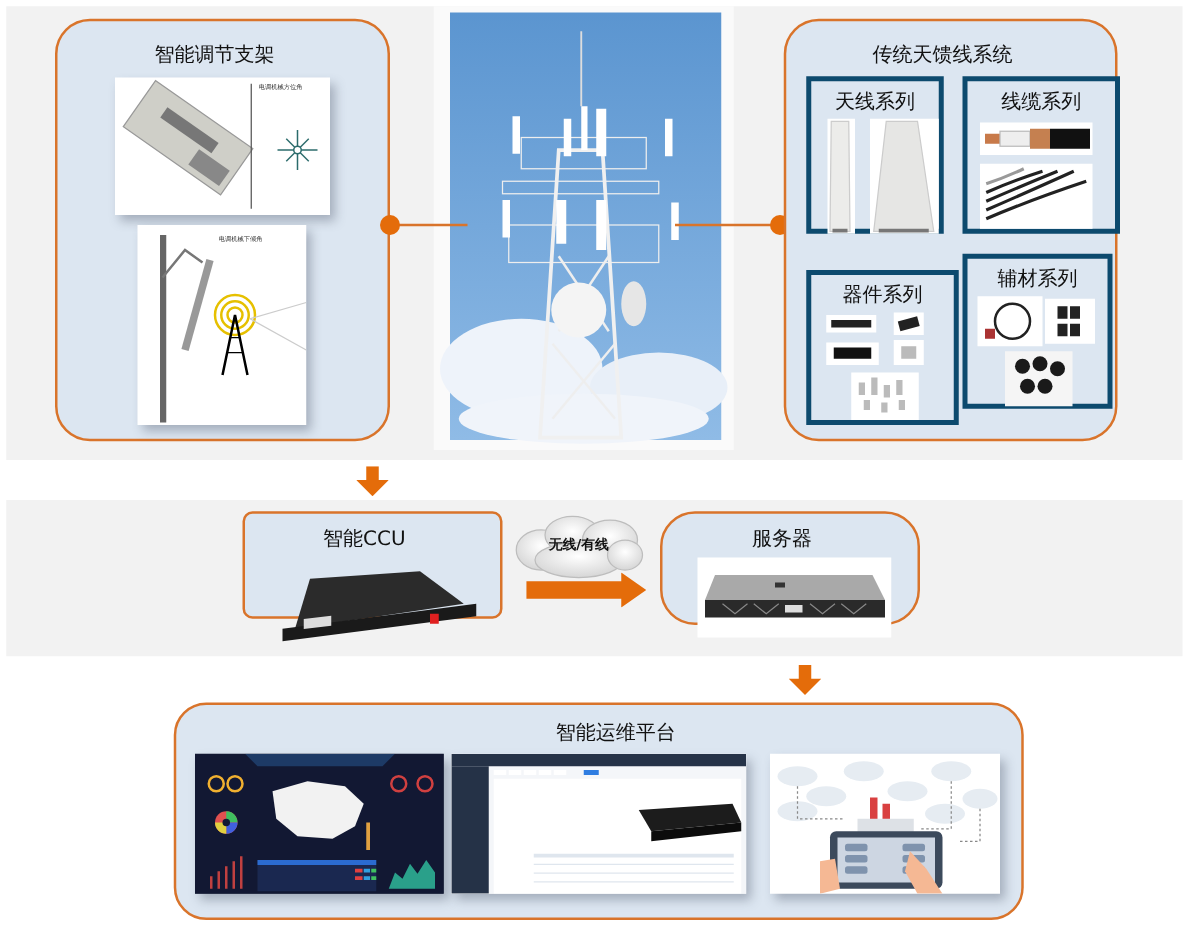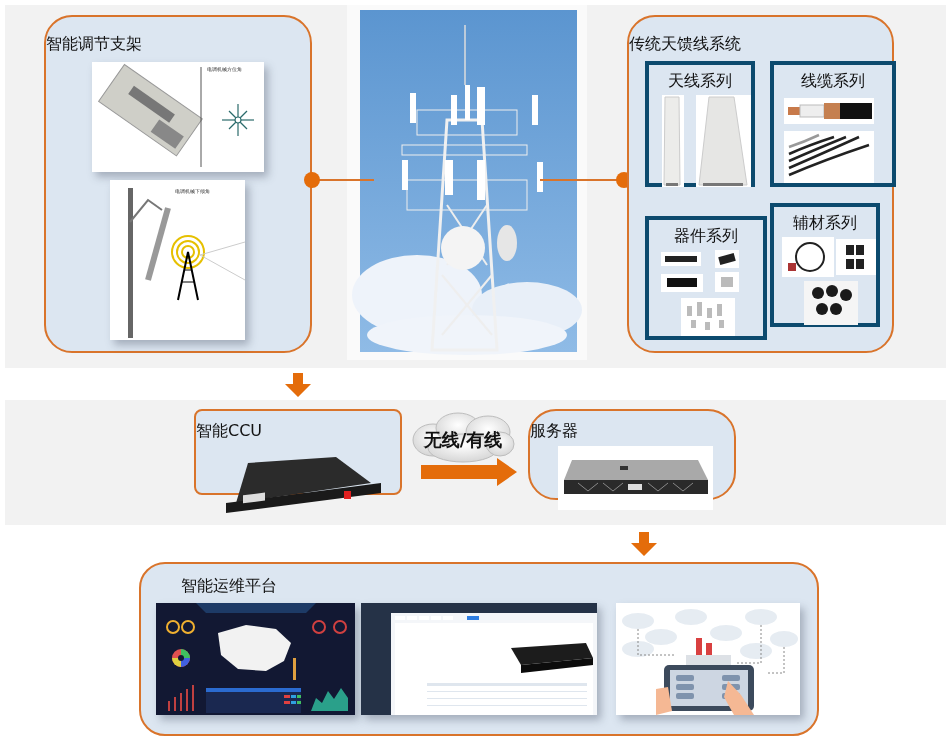--- a/index.html
+++ b/index.html
@@ -7,21 +7,21 @@
     width: 951px; height: 744px; position: relative; overflow: hidden;
     background: #ffffff;
     font-family: "DejaVu Sans", "Liberation Sans", sans-serif;
   }
   .band { position: absolute; background: #f2f2f2; }
   .panel {
     position: absolute; background: #dce6f1;
     border: 2px solid #d9742b; border-radius: 28px; box-sizing: border-box;
   }
   .panel-title {
-    position: absolute; left: 0; right: 13px; text-align: left;
+    position: absolute; left: 0; right: 13px; text-align: center;
     font-size: 16px; color: #111;
   }
   .img {
     position: absolute; background: #fff; overflow: hidden;
     box-shadow: 4px 5px 8px rgba(60,70,90,0.35);
   }
   .sub {
     position: absolute; border: 4px solid #0c4a6e; box-sizing: border-box;
   }
   .sub-title { position: absolute; left: 0; right: 0; top: 6px; text-align: center; font-size: 16px; color: #111; }
@@ -163,21 +163,21 @@
       <rect x="38" y="86" width="5" height="10"></rect>
         <rect x="48" y="82" width="5" height="14"></rect>
       <rect x="58" y="88" width="5" height="10"></rect>
         <rect x="68" y="84" width="5" height="12"></rect>
       <rect x="42" y="100" width="5" height="8"></rect>
         <rect x="56" y="102" width="5" height="8"></rect>
       <rect x="70" y="100" width="5" height="8"></rect>
     </g>
   </svg>
 </div>
-<div class="sub" style="left:770px;top:203px;width:110px;height:124px;">
+<div class="sub" style="left:770px;top:203px;width:120px;height:124px;">
   <div class="sub-title">辅材系列</div>
   <svg width="110" height="124" style="position:absolute;left:0;top:0;">
     <rect x="8" y="30" width="52" height="40" fill="#fff"></rect>
     <circle cx="36" cy="50" r="14" fill="none" stroke="#222" stroke-width="2"></circle>
     <rect x="14" y="56" width="8" height="8" fill="#a33"></rect>
     <rect x="62" y="32" width="40" height="36" fill="#fff"></rect>
     <rect x="72" y="38" width="8" height="10" fill="#222"></rect>
       <rect x="82" y="38" width="8" height="10" fill="#222"></rect>
     <rect x="72" y="52" width="8" height="10" fill="#222"></rect>
       <rect x="82" y="52" width="8" height="10" fill="#222"></rect>
@@ -215,21 +215,21 @@
       </radialGradient>
     </defs>
     <g fill="url(#cg)" stroke="#bdbdbd" stroke-width="1">
       <ellipse cx="25" cy="30" rx="20" ry="16"></ellipse>
       <ellipse cx="50" cy="18" rx="22" ry="15"></ellipse>
       <ellipse cx="80" cy="22" rx="22" ry="16"></ellipse>
       <ellipse cx="55" cy="38" rx="35" ry="14"></ellipse>
       <ellipse cx="92" cy="34" rx="14" ry="12"></ellipse>
     </g>
   </svg>
-  <div style="position:absolute;left:0;right:0;top:18px;text-align:center;font-size:18px;font-weight:bold;color:#111;">无线/有线</div>
+  <div style="position:absolute;left:0;right:0;top:18px;text-align:center;font-size:11px;font-weight:bold;color:#111;">无线/有线</div>
 </div>
 <svg style="position:absolute;left:421px;top:458px;" width="96" height="28" viewBox="0 0 96 28">
   <polygon points="0,7 76,7 76,0 96,14 76,28 76,21 0,21" fill="#e46c0a"></polygon>
 </svg>
 
 <div class="panel" style="left:528px;top:409px;width:208px;height:91px;border-radius:28px;">
   <div class="panel-title" style="top:10px;">服务器</div>
   <div style="position:absolute;left:28px;top:35px;width:155px;height:64px;background:#fff;">
     <svg width="155" height="64">
       <polygon points="14,14 140,14 150,34 6,34" fill="#a9a9a9"></polygon>

